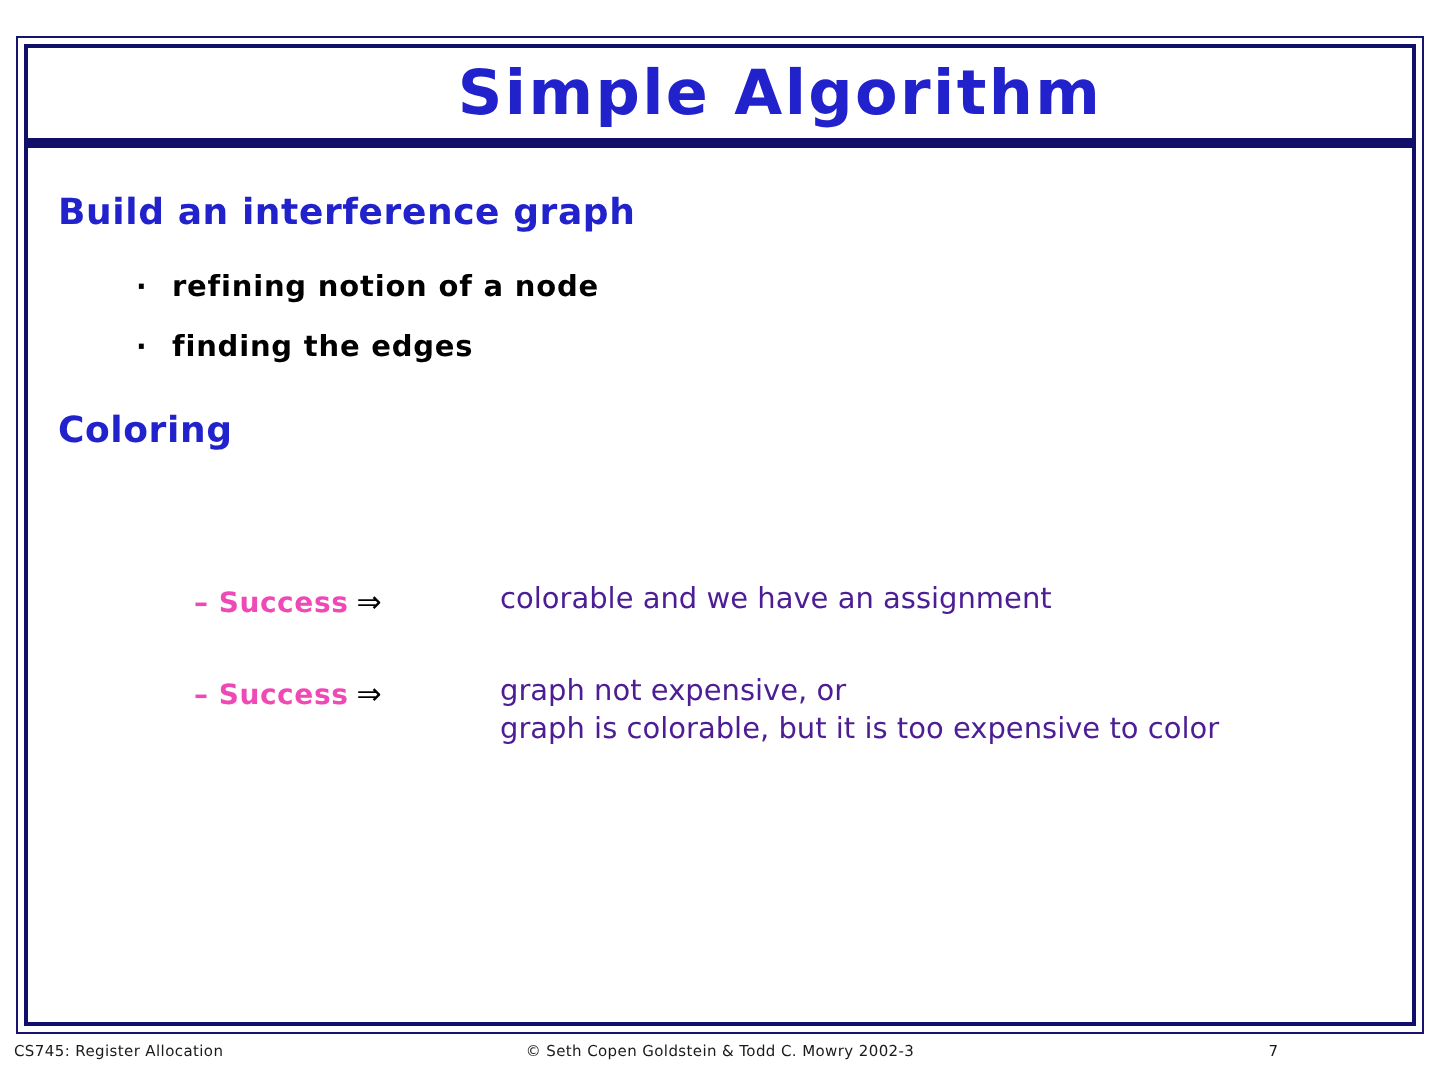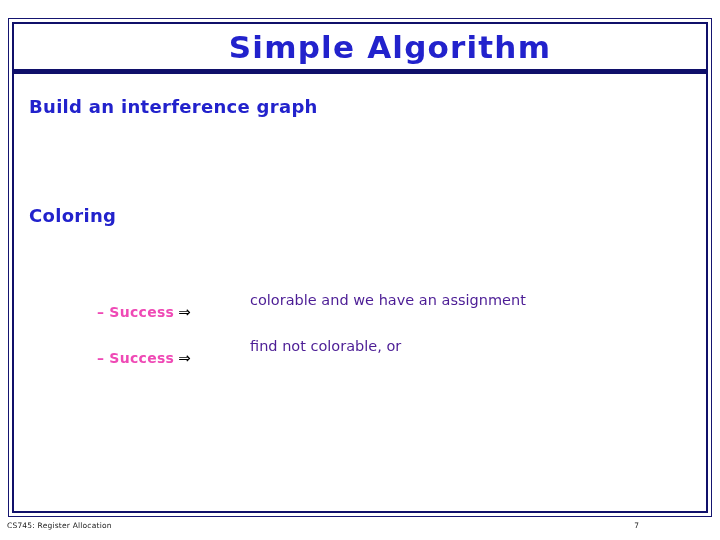--- a/index.html
+++ b/index.html
@@ -105,21 +105,21 @@
   
   .row-l2 {
     position: absolute;
     left: 0;
     width: 720px;
     font-size: 14px;
   }
   .row-l2 .l2-label {
     position: absolute;
     left: 97px;
-    top: 12px;
+    top: 1px;
     white-space: nowrap;
     font-weight: bold;
     font-size: 14px;
     color: #ef49b5;
     letter-spacing: 0.3px;
   }
   .row-l2 .l2-dash {
     color: #ef49b5;
     font-weight: bold;
     padding-right: 5px;
@@ -189,41 +189,49 @@
 
 <div id="title-area">
   <div id="slide-title">Simple Algorithm</div>
 </div>
 <div id="title-rule"></div>
 
 <div id="slide-body">
 
   <div class="section-heading" style="left:29px; top:22px;">Build an interference graph</div>
 
-
+  <div class="bullet-l1" style="left:68px; top:62px;">
+    <span class="bullet-dot">·</span><span>refining notion of a node</span>
+  </div>
+
+  <div class="bullet-l1" style="left:68px; top:92px;">
+    <span class="bullet-dot">·</span><span>finding the edges</span>
+  </div>
 
   <div class="section-heading" style="left:29px; top:131px;">Coloring</div>
 
 
   <div class="row-l2" style="top:217px;">
     <div class="l2-label">
       <span class="l2-dash">–</span><span>Success</span><span class="l2-arrow">⇒</span>
     </div>
     <div class="l2-desc">
       <span class="desc-line">colorable and we have an assignment</span>
     </div>
   </div>
 
   <div class="row-l2" style="top:263px;">
     <div class="l2-label">
       <span class="l2-dash">–</span><span>Success</span><span class="l2-arrow">⇒</span>
     </div>
     <div class="l2-desc">
-      <span class="desc-line">find not colorable, or</span>
+      <span class="desc-line">graph not expensive, or</span>
+      <span class="desc-line">graph is colorable, but it is too expensive to color</span>
     </div>
   </div>
 
 </div>
 
 <div id="footer">
   <div id="footer-left">CS745: Register Allocation</div>
+  <div id="footer-center">© Seth Copen Goldstein &amp; Todd C. Mowry 2002-3</div>
   <div id="footer-right">7</div>
 </div>
 
 </body></html>

